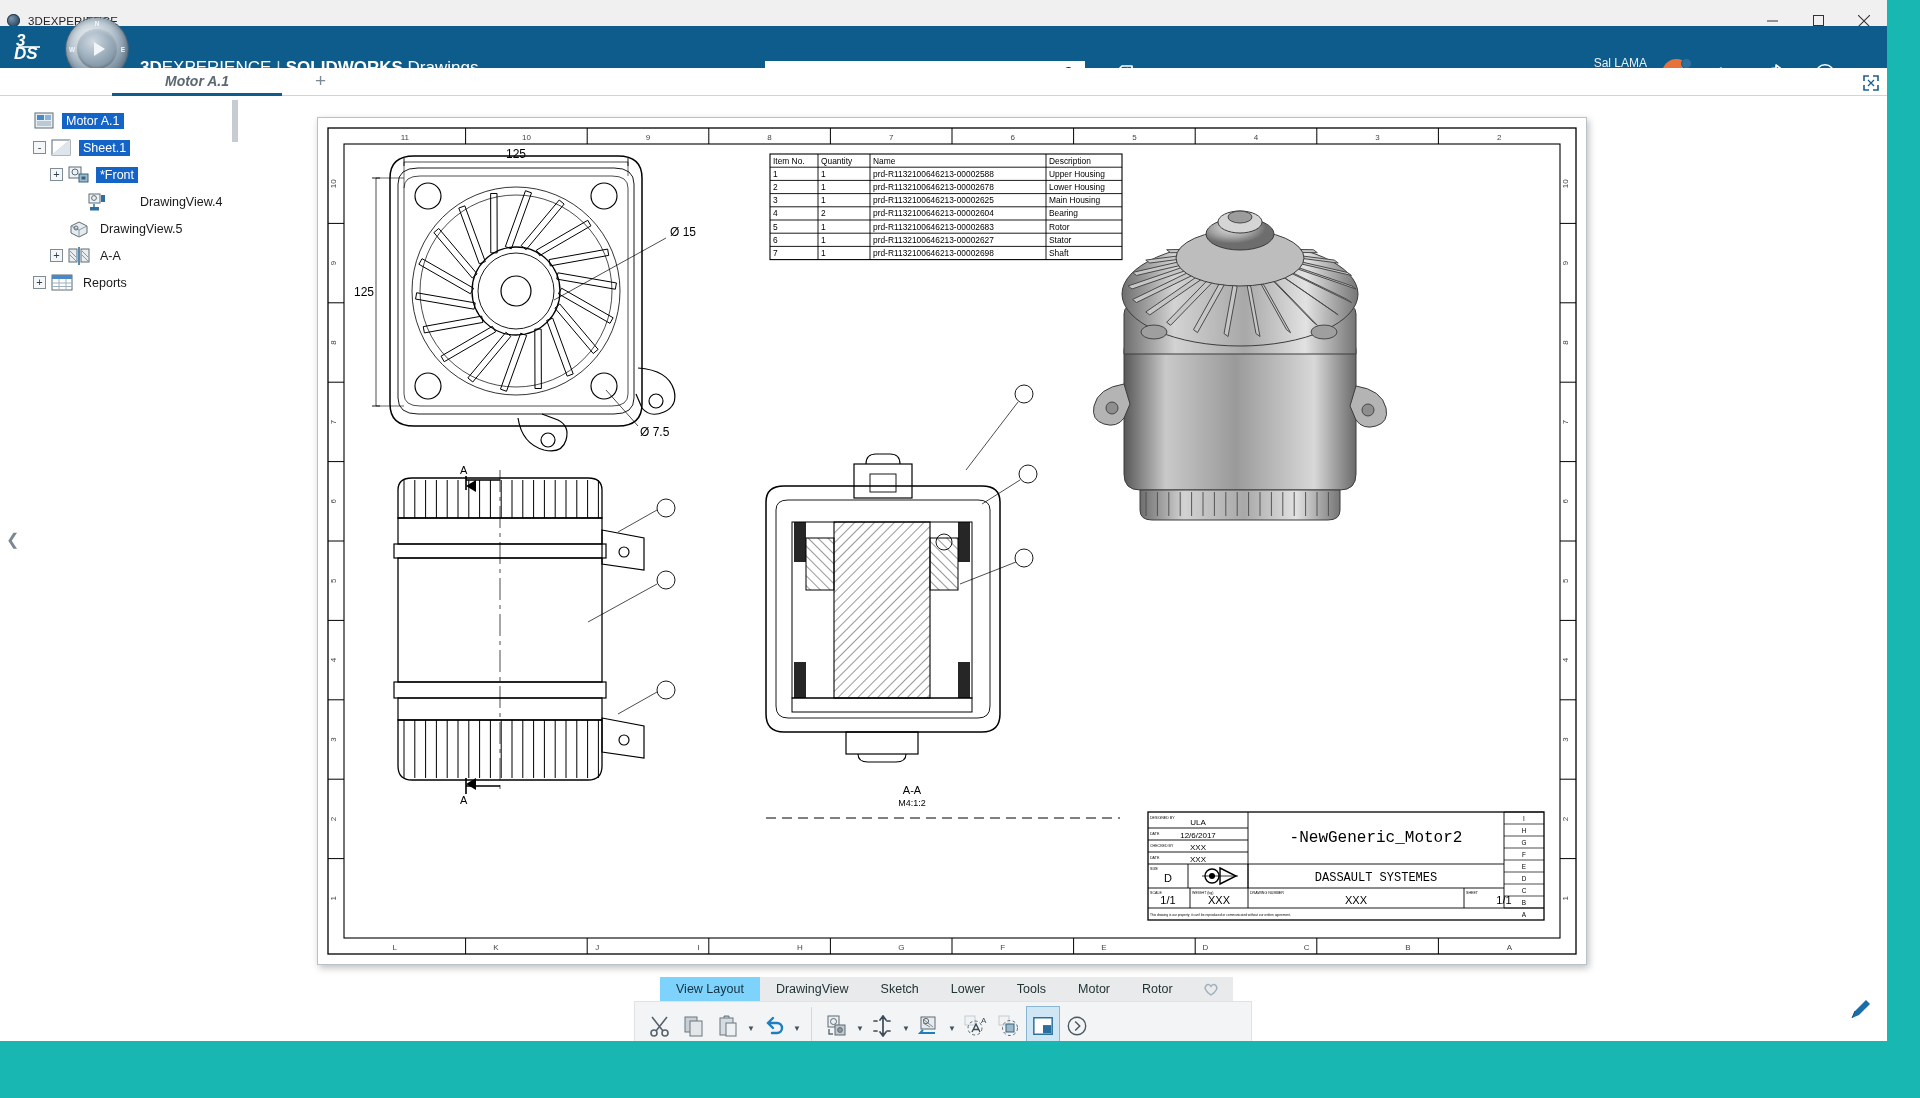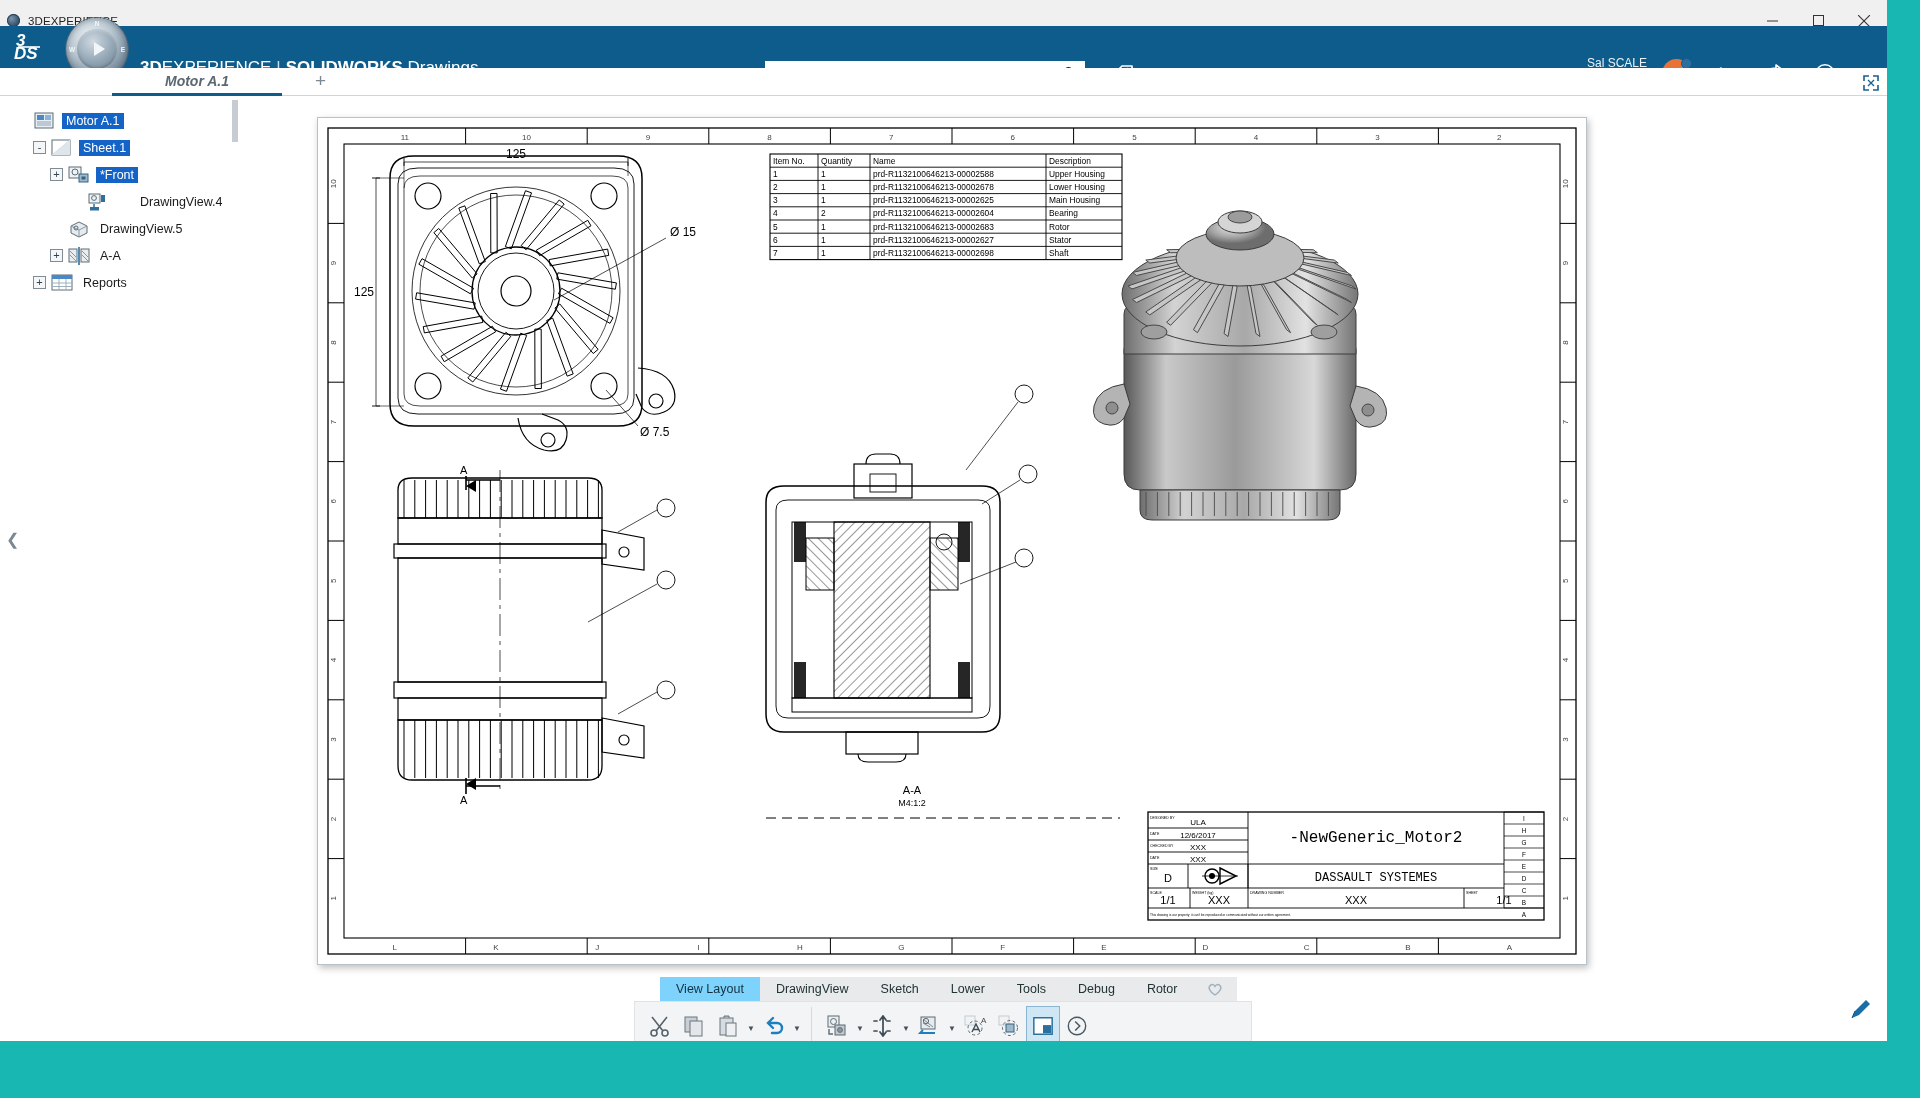--- a/index.html
+++ b/index.html
@@ -181,21 +181,21 @@
       </div>
     </div>
 
     <div class="tag-ic">
       <svg width="26" height="24" viewBox="0 0 26 24">
           <path d="M3 13 L12 4 H22 V14 L13 22 Z" stroke="#fff" stroke-width="1.7" fill="none" stroke-linejoin="round"></path>
           <circle cx="17.5" cy="8.5" r="2" stroke="#fff" stroke-width="1.5" fill="none"></circle>
         </svg>
     </div>
 
-    <div class="user-name">Sal SCALE</div>
+    <div class="user-name">Sal LAMA</div>
     <div class="user-ctx">
       <span>Professional Channel Meeting</span><span class="chev">▾</span>
     </div>
     <div class="avatar">
       <span>SL</span>
       <span class="dot"></span>
     </div>
     <div class="hdr-ic ic-plus">+</div>
     <div class="hdr-ic ic-share">
       <svg width="22" height="20" viewBox="0 0 22 20">
@@ -767,21 +767,21 @@
       </svg>
     </div>
   </div>
 
   <div class="ribbon-tabs" id="ribbon-tabs">
       <div class="rtab active">View Layout</div>
       <div class="rtab">DrawingView</div>
       <div class="rtab">Sketch</div>
       <div class="rtab">Lower</div>
       <div class="rtab">Tools</div>
-      <div class="rtab">Debug</div>
+      <div class="rtab">Motor</div>
       <div class="rtab">Rotor</div>
       <div class="rtab-end">
         <svg width="16" height="15" viewBox="0 0 16 15" fill="none" stroke="#9fb0bb" stroke-width="1.4">
           <path d="M8 13 C2 9 1 5.5 3.2 3.4 C5 1.7 7 2.6 8 4.3 C9 2.6 11 1.7 12.8 3.4 C15 5.5 14 9 8 13 Z"></path>
         </svg>
       </div>
     </div>
   <div class="ribbon-bar">
     <div class="rgrp">
       <div class="rbtn">

